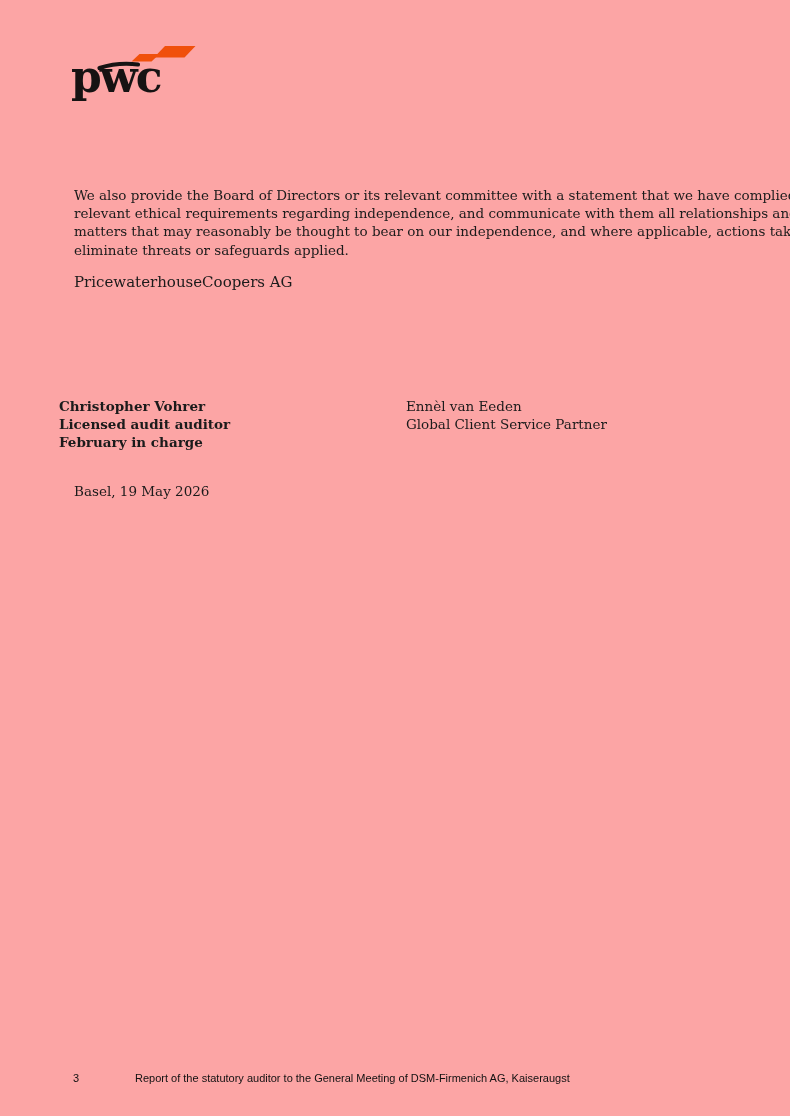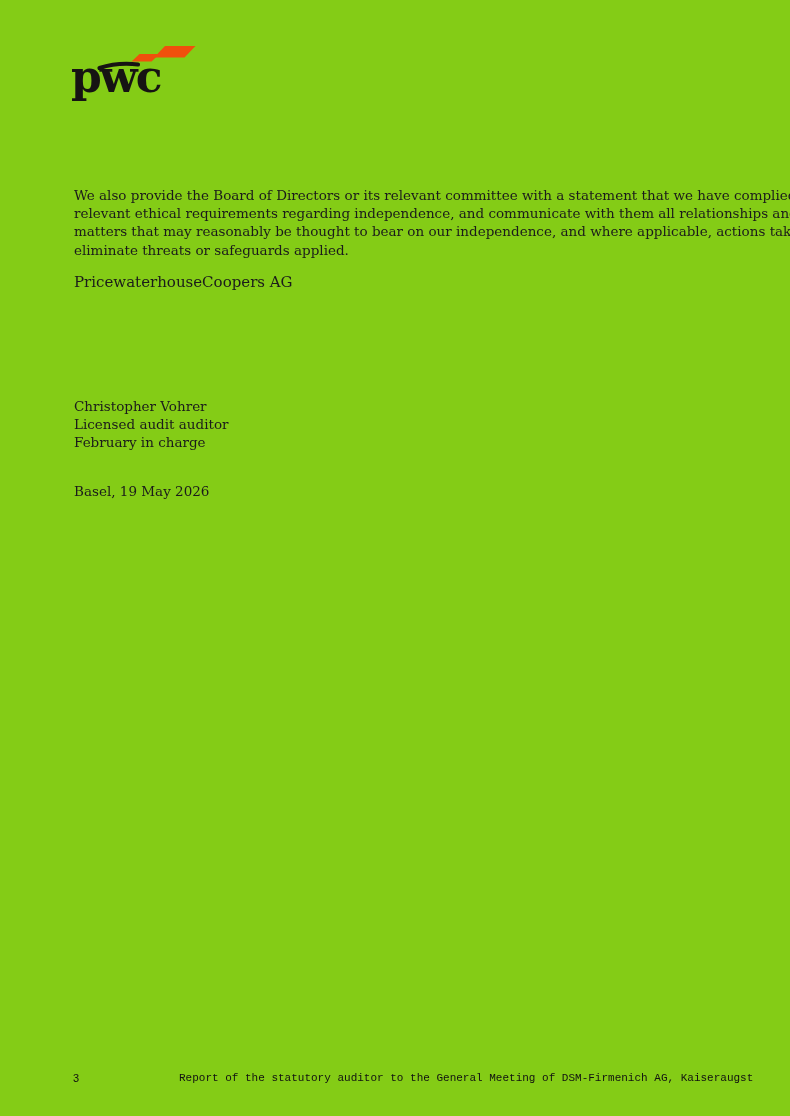--- a/index.html
+++ b/index.html
@@ -5,21 +5,21 @@
 <style>
   html, body {
     margin: 0;
     padding: 0;
     background: #ffffff;
   }
   .page {
     position: relative;
     width: 790px;
     height: 1116px;
-    background: #84cc16;
+    background: #fca5a5;
     overflow: hidden;
     font-family: "DejaVu Serif", serif;
     color: #1b1b1b;
   }
 
   
   .logo {
     position: absolute;
     left: 72px;
     top: 36px;
@@ -46,21 +46,21 @@
   }
 
   
   .sig-block {
     position: absolute;
     top: 397px;
     font-size: 13.5px;
     line-height: 18.2px;
     white-space: nowrap;
   }
-  .sig-left  { left: 74px; }
+  .sig-left  { left: 59px; font-weight: bold; }
   .sig-right { left: 406px; }
 
   .dateline {
     position: absolute;
     left: 74px;
     top: 483px;
     font-size: 13.5px;
   }
 
   
@@ -69,24 +69,23 @@
     left: 73px;
     top: 1072px;
     font-family: "Liberation Sans", sans-serif;
     font-size: 11px;
     color: #111111;
   }
   .footer-text {
     position: absolute;
     left: 135px;
     top: 1072px;
-    font-family: Liberation Mono, monospace;
+    font-family: Liberation Sans, sans-serif;
     font-size: 11px;
     color: #111111;
-    margin-left: 44px;
   }
 </style>
 </head>
 <body>
 
 <div class="page">
 
   <svg class="logo" viewBox="0 0 130 70" aria-hidden="true">
 
     <polygon points="59.5,25.5 79.5,25.5 87.5,18 67.5,18" fill="#F0500C"></polygon>
@@ -106,19 +105,23 @@
   </div>
 
   <div class="firm-name">PricewaterhouseCoopers AG</div>
 
   <div class="sig-block sig-left">
     <div>Christopher Vohrer</div>
     <div>Licensed audit auditor</div>
     <div>February in charge</div>
   </div>
 
+  <div class="sig-block sig-right">
+    <div>Ennèl van Eeden</div>
+    <div>Global Client Service Partner</div>
+  </div>
 
   <div class="dateline">Basel, 19 May 2026</div>
 
   <div class="footer-page-num">3</div>
   <div class="footer-text">Report of the statutory auditor to the General Meeting of DSM-Firmenich AG, Kaiseraugst</div>
 
 </div>
 
 </body></html>

